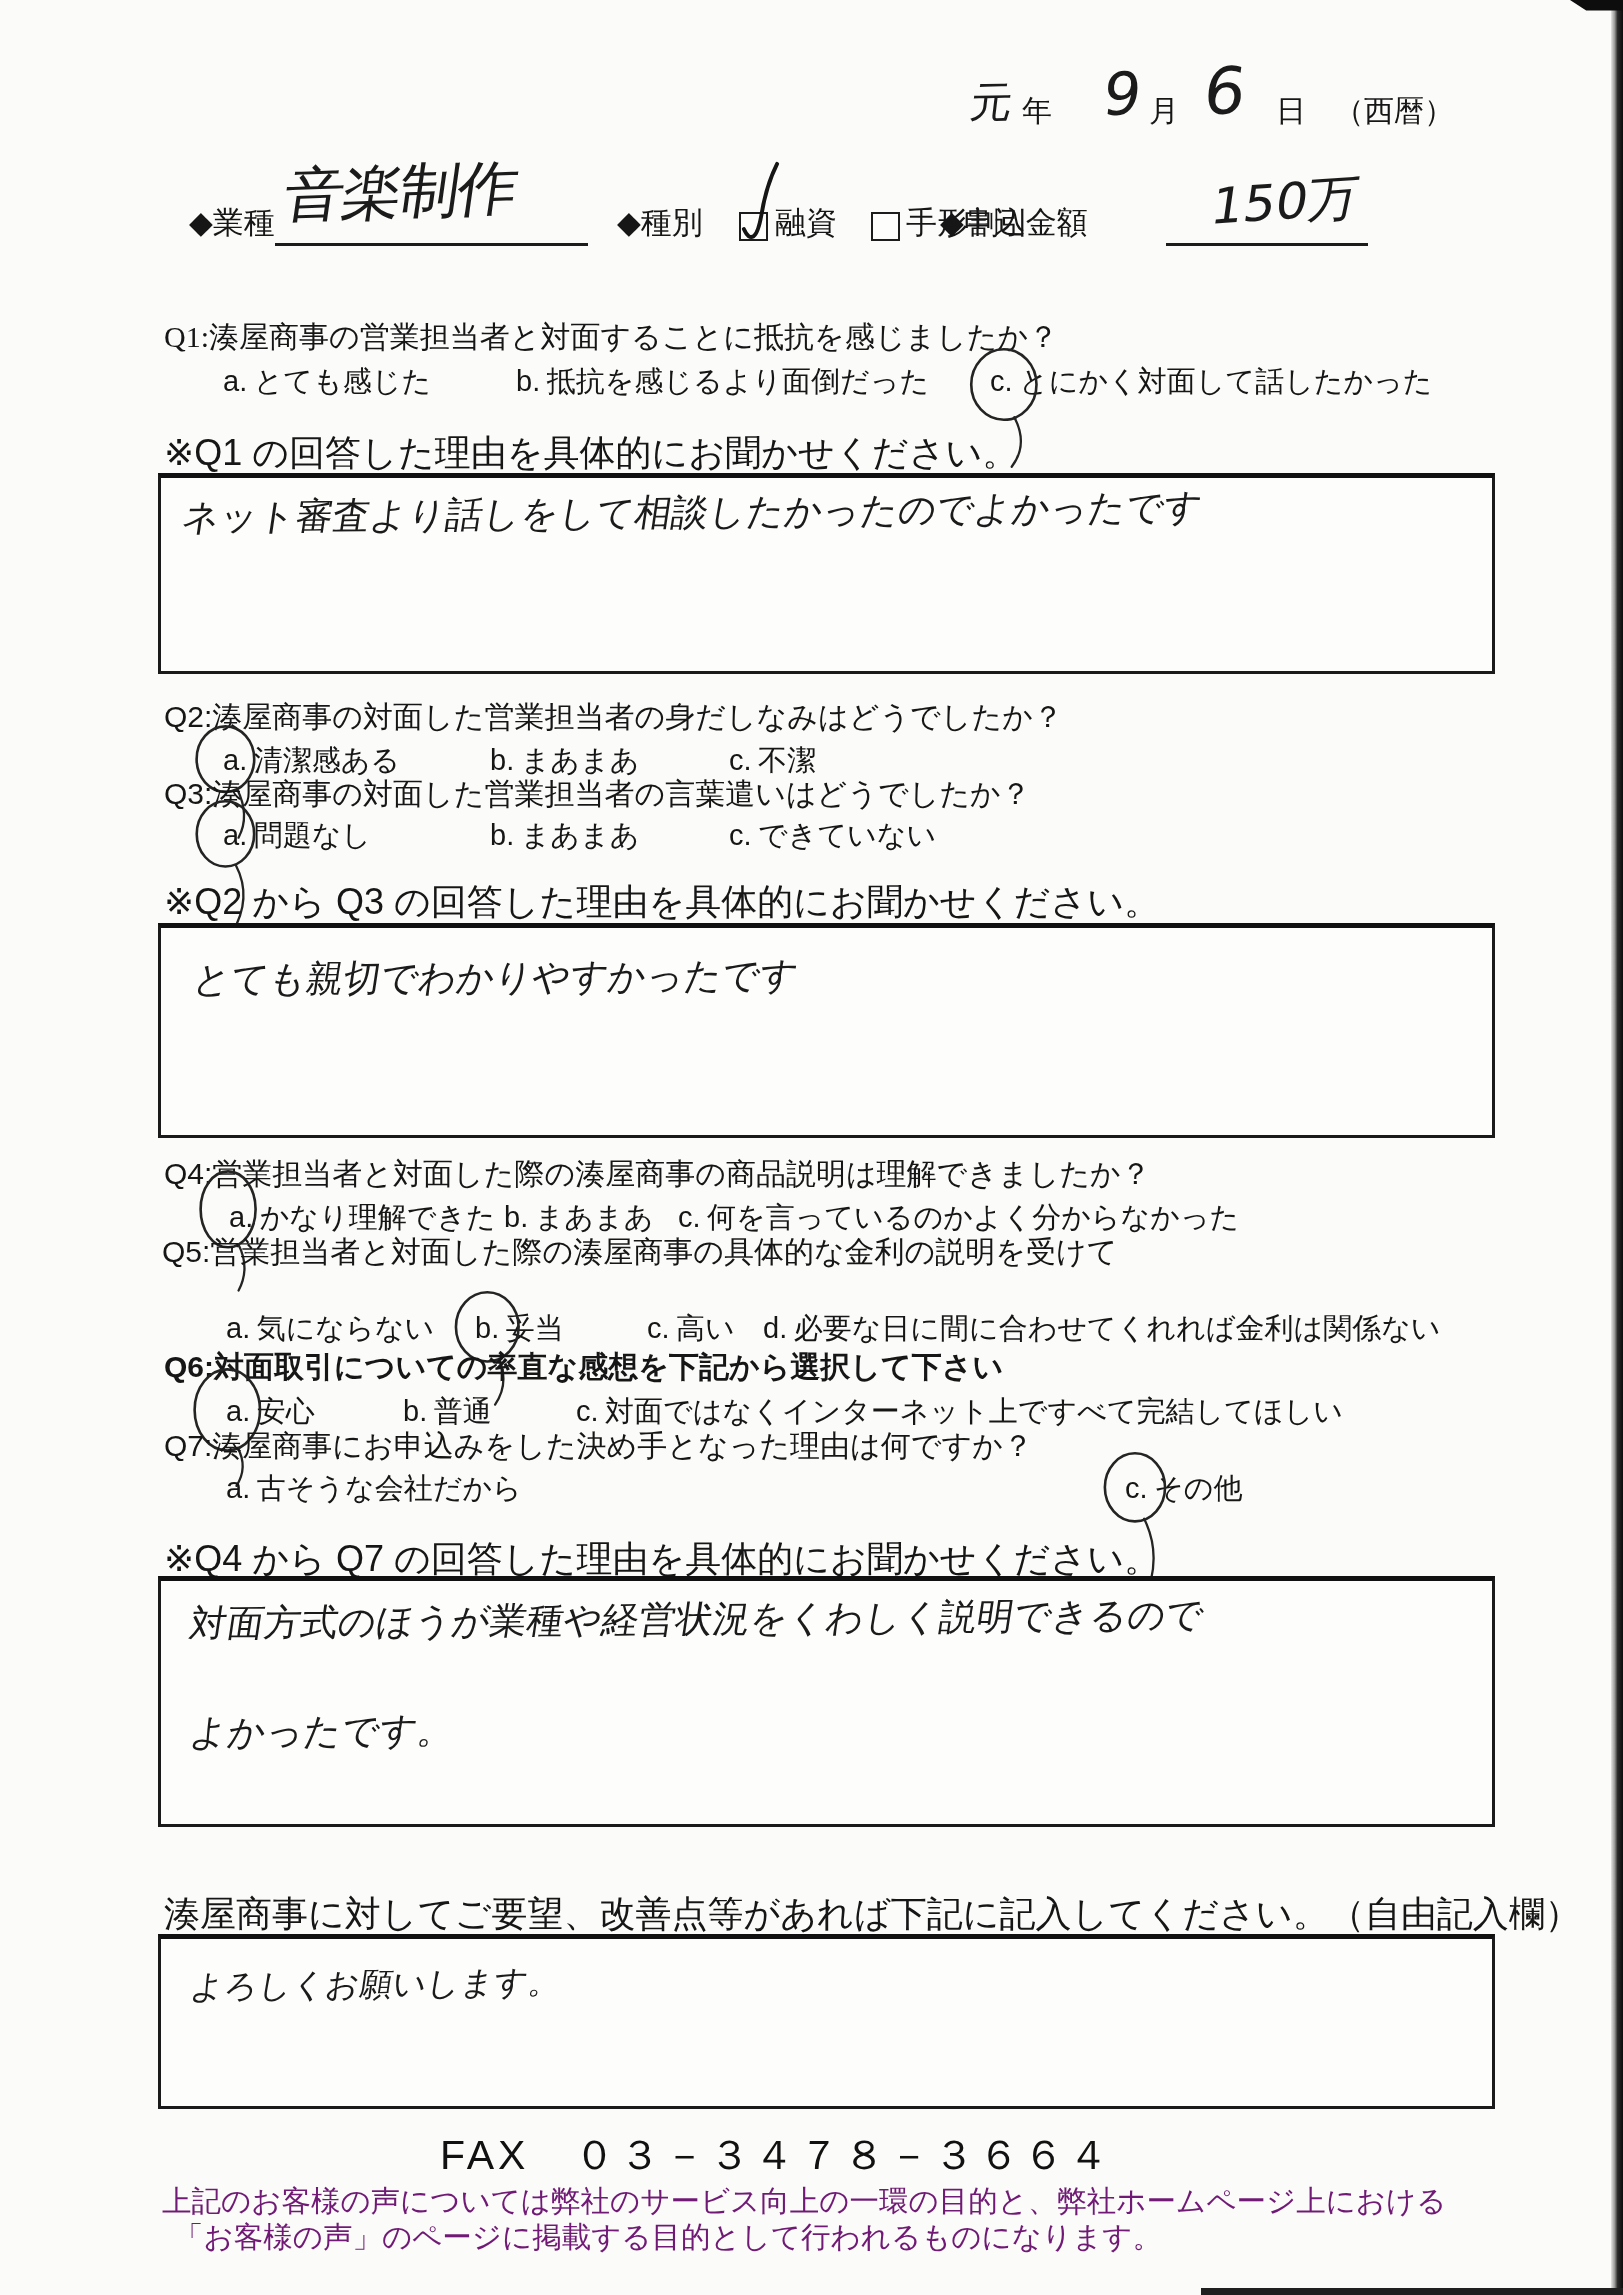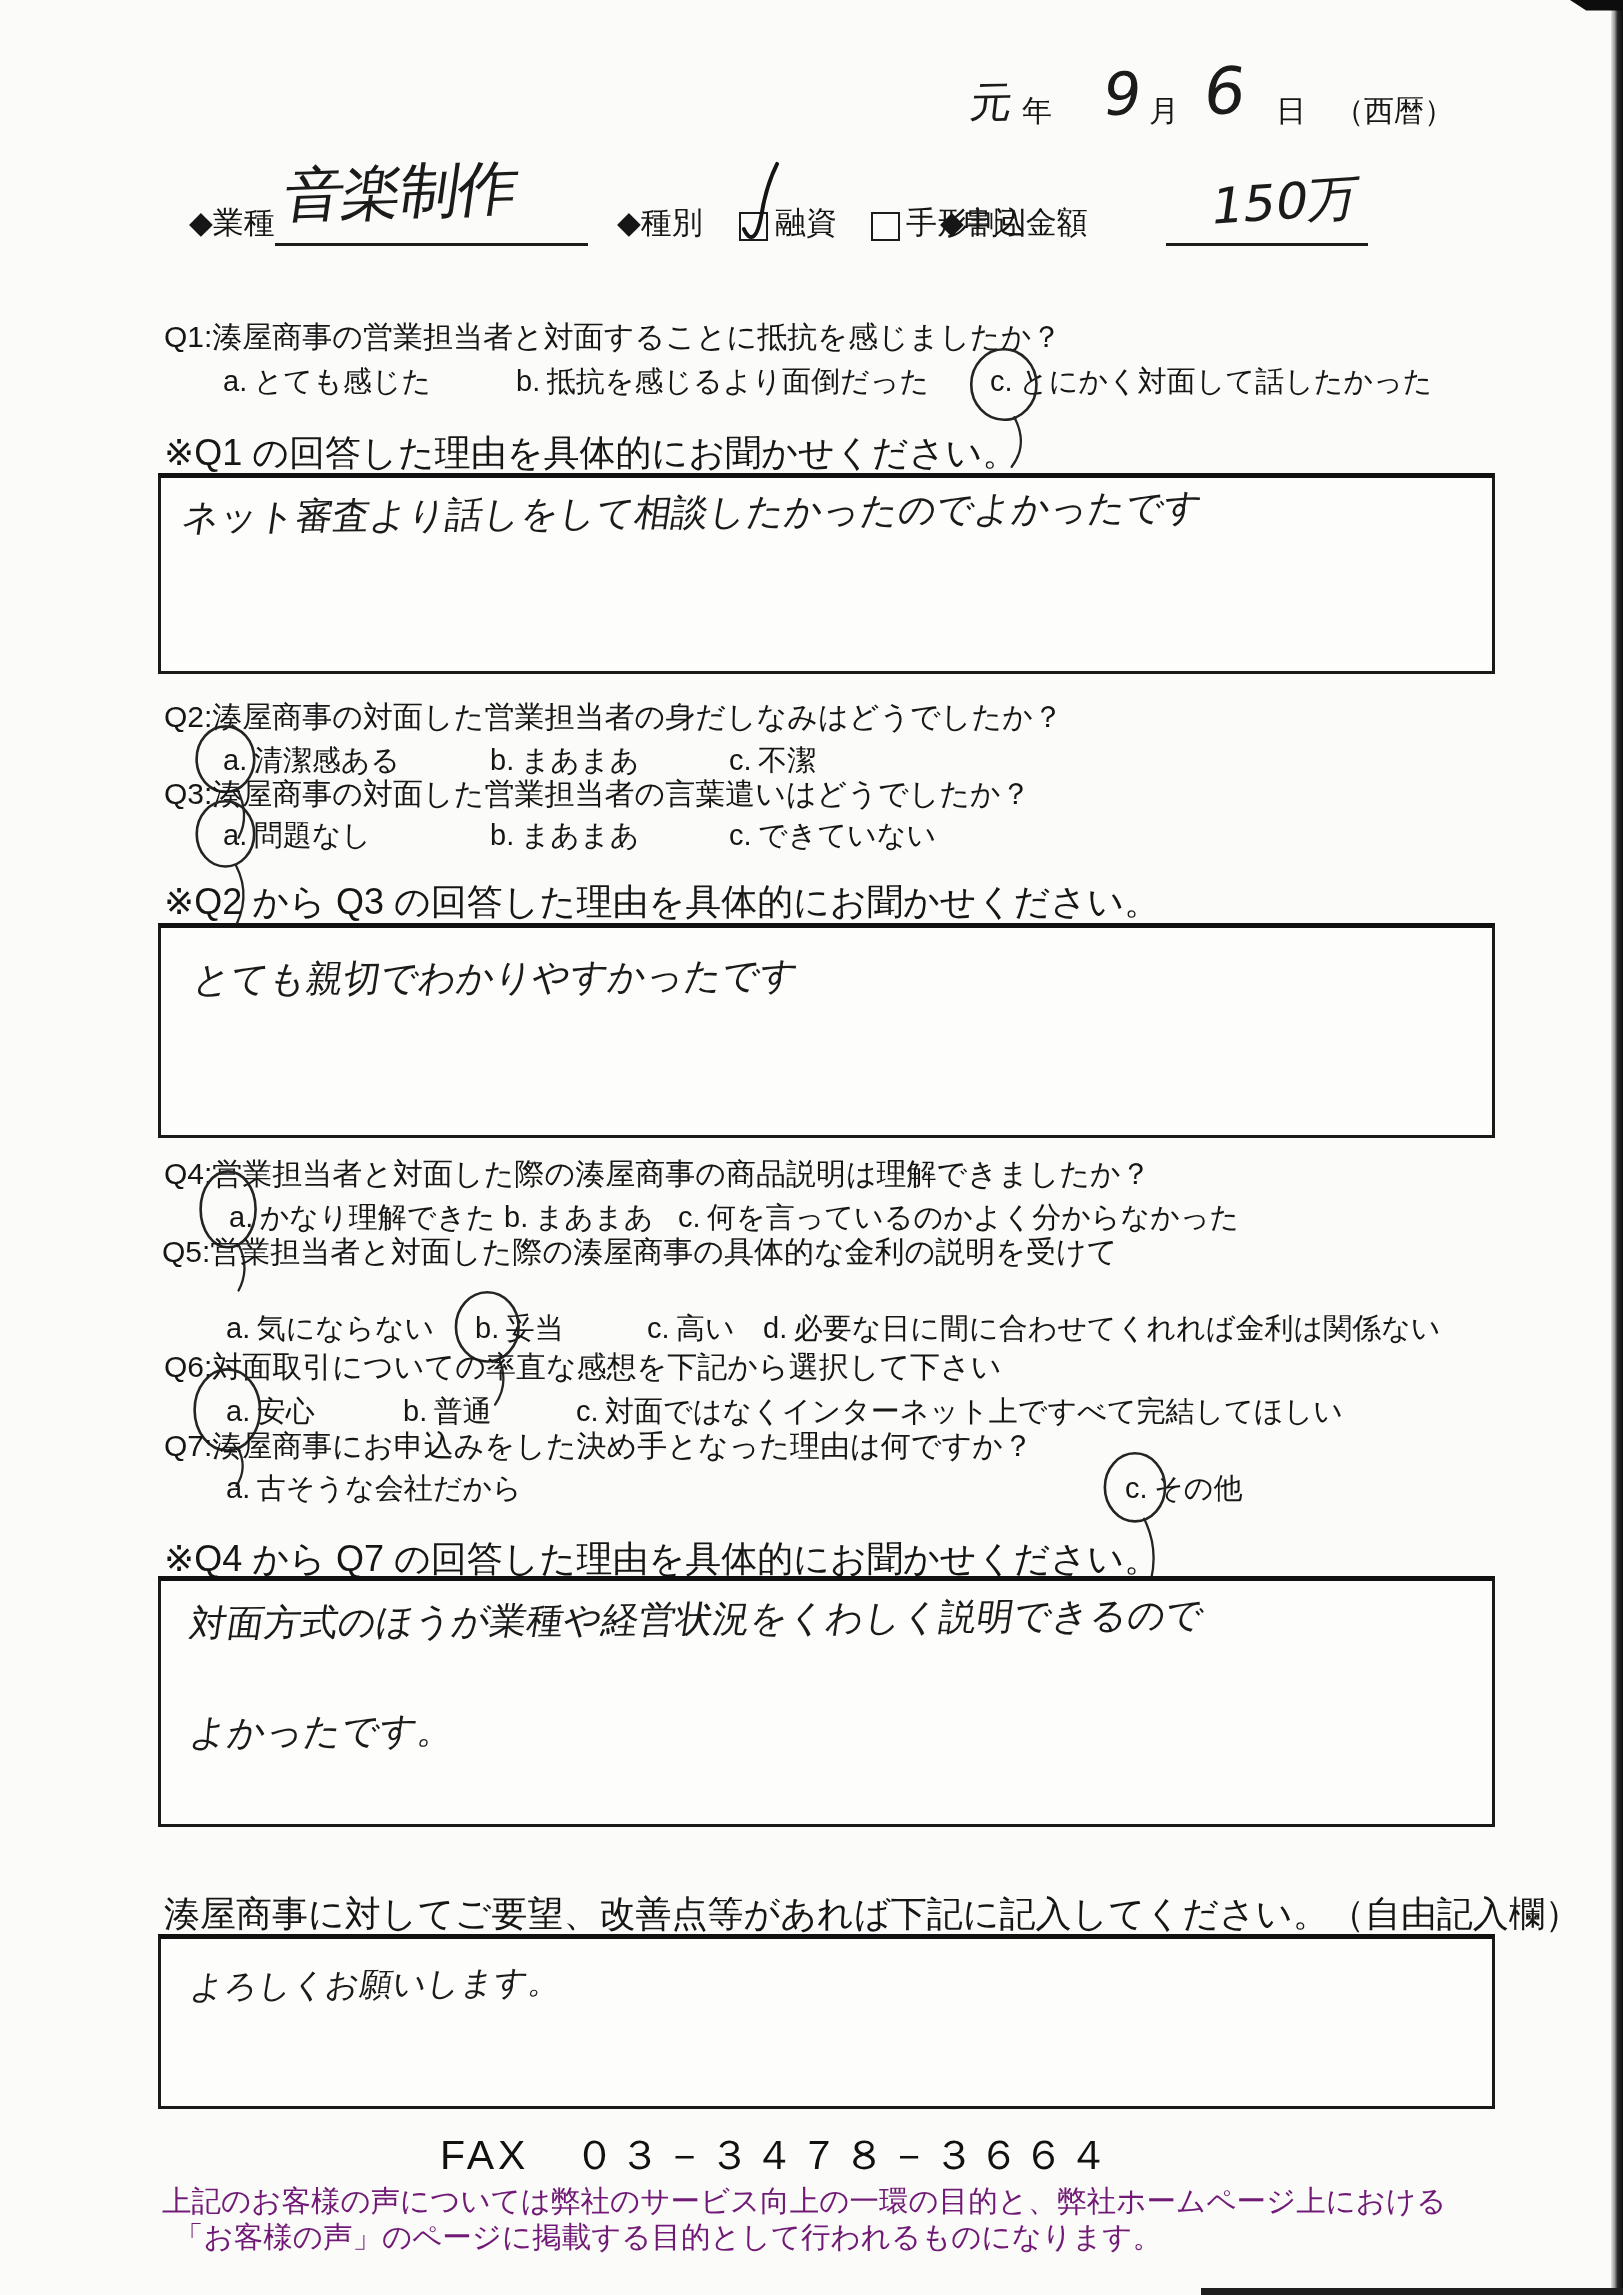--- a/index.html
+++ b/index.html
@@ -73,21 +73,21 @@
     </svg>
   </span>
   <div class="abs printed" style="left:775px;top:207px;font-size:31px;">融資</div>
   <span class="checkbox" style="left:871px;top:212px;"></span>
   <div class="abs printed" style="left:906px;top:207px;font-size:31px;">手形割引</div>
 
   <div class="abs printed" style="left:940px;top:207px;font-size:31px;">◆申込金額</div>
   <div class="abs hand" style="left:1215px;top:182px;font-size:50px;transform:skewX(-12deg) rotate(-4deg);">150万</div>
   <div class="uline" style="left:1166px;top:243px;width:202px;"></div>
 
-  <div class="abs printed" style="left:164px;top:322px;"><span>Q1:</span><span>湊屋商事の営業担当者と対面することに抵抗を感じましたか？</span></div>
+  <div class="abs printed" style="left:164px;top:322px;font-family:Liberation Serif, serif;"><span>Q1:</span><span>湊屋商事の営業担当者と対面することに抵抗を感じましたか？</span></div>
   <div class="opt" style="left:223px;top:367px;"><span class="k">a.</span><span class="l">とても感じた</span></div>
   <div class="opt" style="left:516px;top:367px;"><span class="k">b.</span><span class="l">抵抗を感じるより面倒だった</span></div>
   <div class="opt" style="left:990px;top:367px;"><span class="k">c.</span><span class="l">とにかく対面して話したかった</span></div>
   <svg class="mark" style="left:967px;top:348px;" width="92" height="124" viewBox="0 0 140 190">
     <ellipse class="ring" cx="56" cy="56" rx="50" ry="54"></ellipse>
     <path class="tail" d="M72 106 q22 42 -4 76"></path>
   </svg>
 
   <div class="abs printed small" style="left:164px;top:435px;">※Q1 の回答した理由を具体的にお聞かせください。</div>
   <div class="answer-box" style="left:158px;top:473px;width:1337px;height:201px;"></div>
@@ -127,21 +127,21 @@
   <div class="abs printed" style="left:162px;top:1237px;"><span>Q5:</span><span>営業担当者と対面した際の湊屋商事の具体的な金利の説明を受けて</span></div>
   <div class="opt" style="left:226px;top:1314px;"><span class="k">a.</span><span class="l">気にならない</span></div>
   <div class="opt" style="left:475px;top:1314px;"><span class="k">b.</span><span class="l">妥当</span></div>
   <div class="opt" style="left:647px;top:1314px;"><span class="k">c.</span><span class="l">高い</span></div>
   <div class="opt" style="left:763px;top:1314px;"><span class="k">d.</span><span class="l">必要な日に間に合わせてくれれば金利は関係ない</span></div>
   <svg class="mark" style="left:453px;top:1291px;" width="79" height="124" viewBox="0 0 120 190">
     <ellipse class="ring" cx="52" cy="55" rx="48" ry="53"></ellipse>
     <path class="tail" d="M70 104 q16 38 -6 70"></path>
   </svg>
 
-  <div class="abs printed" style="left:164px;top:1352px;"><span>Q6:</span><span>対面取引についての率直な感想を下記から選択して下さい</span></div>
+  <div class="abs printed" style="left:164px;top:1352px;font-weight:bold;"><span>Q6:</span><span>対面取引についての率直な感想を下記から選択して下さい</span></div>
   <div class="opt" style="left:226px;top:1397px;"><span class="k">a.</span><span class="l">安心</span></div>
   <div class="opt" style="left:403px;top:1397px;"><span class="k">b.</span><span class="l">普通</span></div>
   <div class="opt" style="left:576px;top:1397px;"><span class="k">c.</span><span class="l">対面ではなくインターネット上ですべて完結してほしい</span></div>
   <svg class="mark" style="left:192px;top:1368px;" width="85" height="131" viewBox="0 0 130 200">
     <ellipse class="ring" cx="54" cy="64" rx="50" ry="62"></ellipse>
     <path class="tail" d="M70 122 q16 30 -2 58"></path>
   </svg>
 
   <div class="abs printed" style="left:164px;top:1431px;"><span>Q7:</span><span>湊屋商事にお申込みをした決め手となった理由は何ですか？</span></div>
   <div class="opt" style="left:226px;top:1474px;"><span class="k">a.</span><span class="l">古そうな会社だから</span></div>

